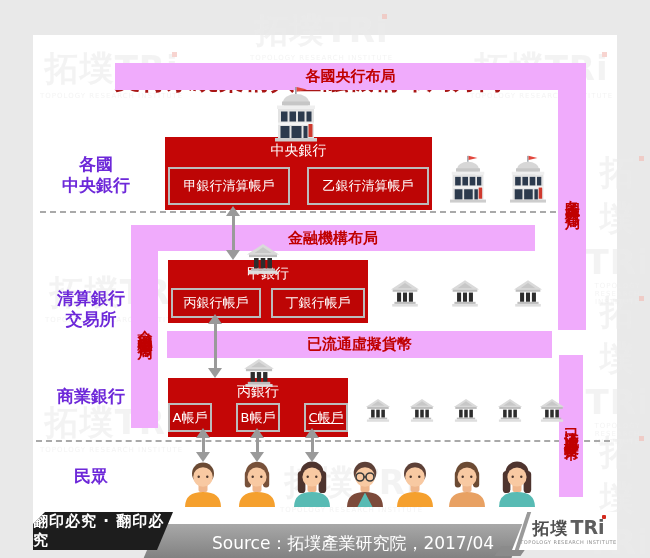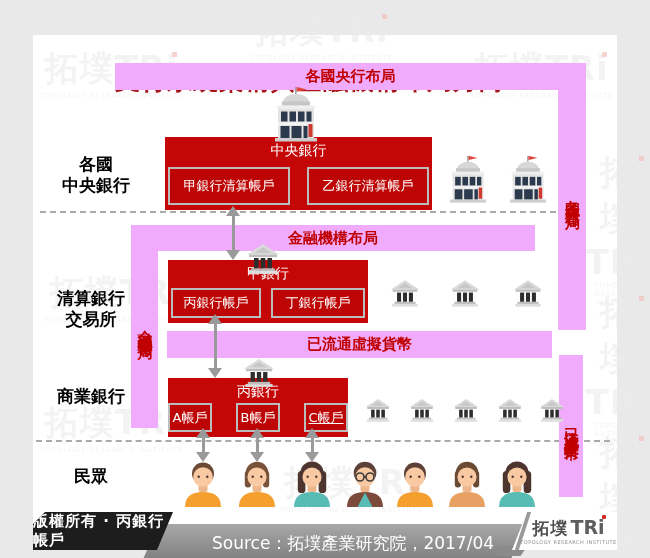--- a/index.html
+++ b/index.html
@@ -20,21 +20,21 @@
   .band-h{display:flex;align-items:center;justify-content:center;
           font-size:15px;font-weight:bold;color:#c00000;}
   .band-v{display:flex;align-items:center;justify-content:center;}
   .band-v span{writing-mode:vertical-rl;text-orientation:upright;letter-spacing:3px;
           font-size:15px;font-weight:bold;color:#c00000;}
   
   .dash{position:absolute;border-top:2px dashed #a9a9a9;z-index:2;}
   
   .rowlabel{position:absolute;z-index:3;text-align:center;
             font-family:"DejaVu Serif","Liberation Serif",serif;
-            font-size:17px;line-height:21px;font-weight:bold;color:#000000;}
+            font-size:17px;line-height:21px;font-weight:bold;color:#6d28d9;}
   
   .redbox{position:absolute;background:#c40606;z-index:4;color:#fff;}
   .redbox .bt{display:block;text-align:center;font-size:14px;margin-top:5px;}
   .accts{position:absolute;left:0;right:0;display:flex;justify-content:center;gap:17px;}
   .acct{border:2px solid #bcbcbc;background:#bd0505;display:flex;align-items:center;
         justify-content:center;font-size:13px;white-space:nowrap;}
   
   .varrow{position:absolute;width:14px;z-index:6;}
   .varrow .shaft{position:absolute;left:5.5px;top:8px;bottom:8px;width:3px;background:#9a9a9a;}
   .varrow::before{content:"";position:absolute;top:0;left:0;
@@ -336,21 +336,21 @@
       <use href="#pf"></use>
     </svg>
   <svg class="person" style="left:494px;top:461px;--shirt:#58BBB4;--hair:#4E342E" width="46" height="46">
       <use href="#pfl"></use>
     </svg>
 
   <div class="f-gray">
     <span>Source：拓墣產業研究院，2017/04</span>
   </div>
   <div class="f-black">
-    <span>版權所有 · 丙銀行帳戶</span>
+    <span>翻印必究 · 翻印必究</span>
   </div>
   <div class="f-tail"></div>
   <div class="f-logo">
     <span class="slash"></span>
     <div class="logo-row">
       <span class="logo-cn">拓墣</span>
       <span class="logo-en"><span>TRi</span><span class="idot"></span></span>
     </div>
     <span class="logo-cap">TOPOLOGY RESEARCH INSTITUTE</span>
   </div>

